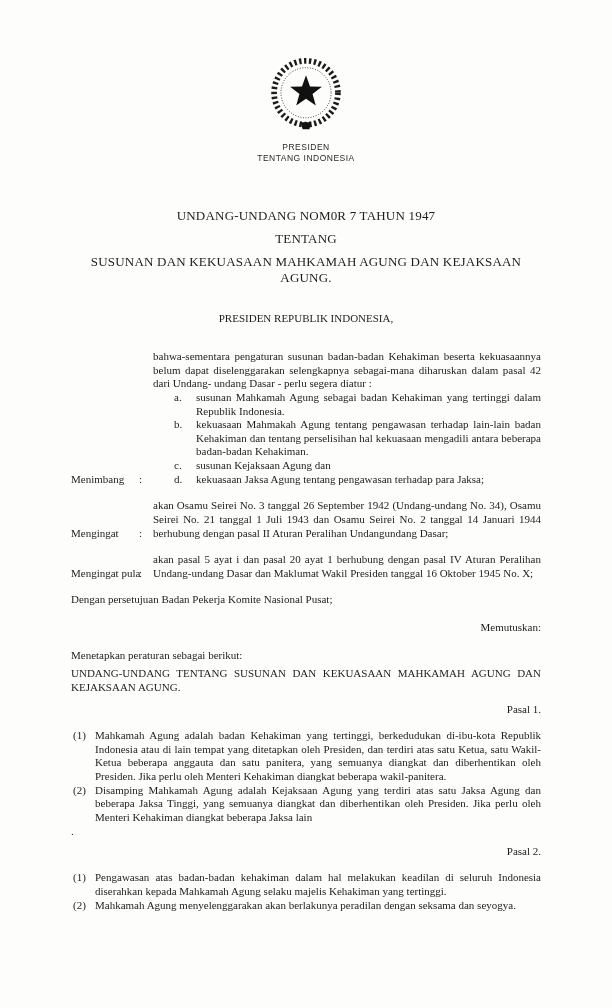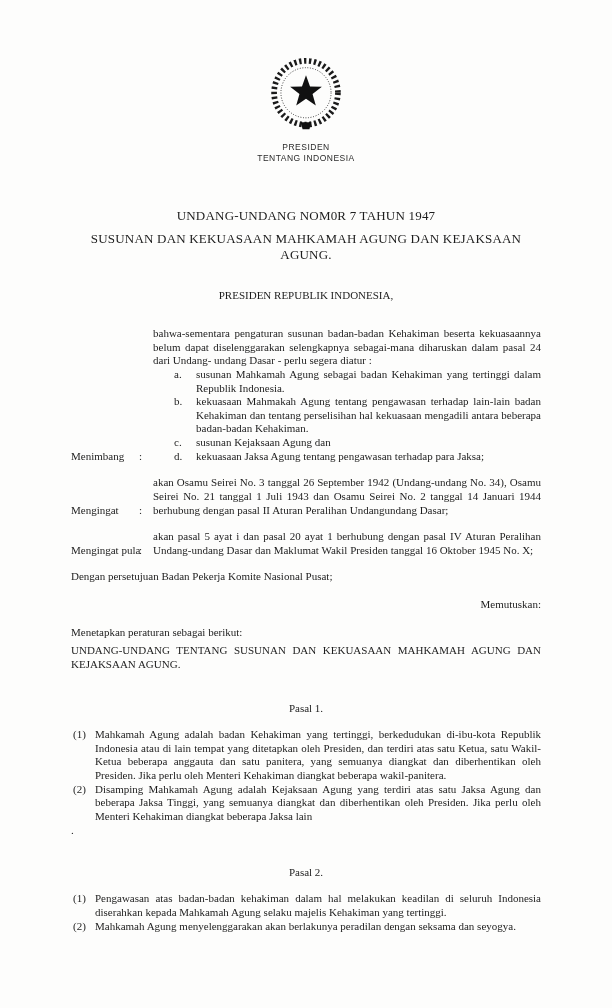--- a/index.html
+++ b/index.html
@@ -38,21 +38,21 @@
   .c-text { text-align: justify; }
   .sub-items { margin-left: 21px; }
   .sub-item { display: flex; }
   .sub-marker { flex: none; width: 22px; }
   .sub-text { flex: 1; text-align: justify; }
   .agreement { margin-top: 1px; }
   .centered { text-align: right; }
   .memutuskan { margin-top: 14px; }
   .menetapkan { margin-top: 14px; }
   .law-title { margin-top: 5px; text-align: justify; }
-  .pasal-heading { text-align: center; margin: 30px 0 13px 0; }
+  .pasal-heading { text-align: right; margin: 8px 0 13px 0; }
   .numbered { display: flex; }
   .p-marker { flex: none; width: 24px; padding-left: 2px; }
   .p-text { flex: 1; text-align: justify; }
   .trailing { line-height: 1.1; }
 </style>
 </head>
 <body>
 
 <div class="page">
 
@@ -68,32 +68,33 @@
       </svg>
     </span>
     <div class="org">
       <div>PRESIDEN</div>
       <div>TENTANG INDONESIA</div>
     </div>
   </header>
 
   <section class="title-block">
     <div class="title-line">UNDANG-UNDANG NOM0R 7 TAHUN 1947</div>
+    <div class="title-line">TENTANG</div>
     <div class="title-line">SUSUNAN DAN KEKUASAAN MAHKAMAH AGUNG DAN KEJAKSAAN AGUNG.</div>
   </section>
 
   <div class="salutation">PRESIDEN REPUBLIK INDONESIA,</div>
 
   <section class="doc-body">
 
     <div class="consideration">
       <div class="c-label">Menimbang</div>
       <div class="c-colon">:</div>
       <div class="c-text-col">
-        <div class="c-text">bahwa-sementara pengaturan susunan badan-badan Kehakiman beserta kekuasaannya belum dapat diselenggarakan selengkapnya sebagai-mana diharuskan dalam pasal 24 dari Undang- undang Dasar - perlu segera diatur :</div>
+        <div class="c-text">bahwa-sementara pengaturan susunan badan-badan Kehakiman beserta kekuasaannya belum dapat diselenggarakan selengkapnya sebagai-mana diharuskan dalam pasal 42 dari Undang- undang Dasar - perlu segera diatur :</div>
         <div class="sub-items">
           <div class="sub-item">
             <span class="sub-marker">a.</span>
             <span class="sub-text">susunan Mahkamah Agung sebagai badan Kehakiman yang tertinggi dalam Republik Indonesia.</span>
           </div>
           <div class="sub-item">
             <span class="sub-marker">b.</span>
             <span class="sub-text">kekuasaan Mahmakah Agung tentang pengawasan terhadap lain-lain badan Kehakiman dan tentang perselisihan hal kekuasaan mengadili antara beberapa badan-badan Kehakiman.</span>
           </div>
           <div class="sub-item">

